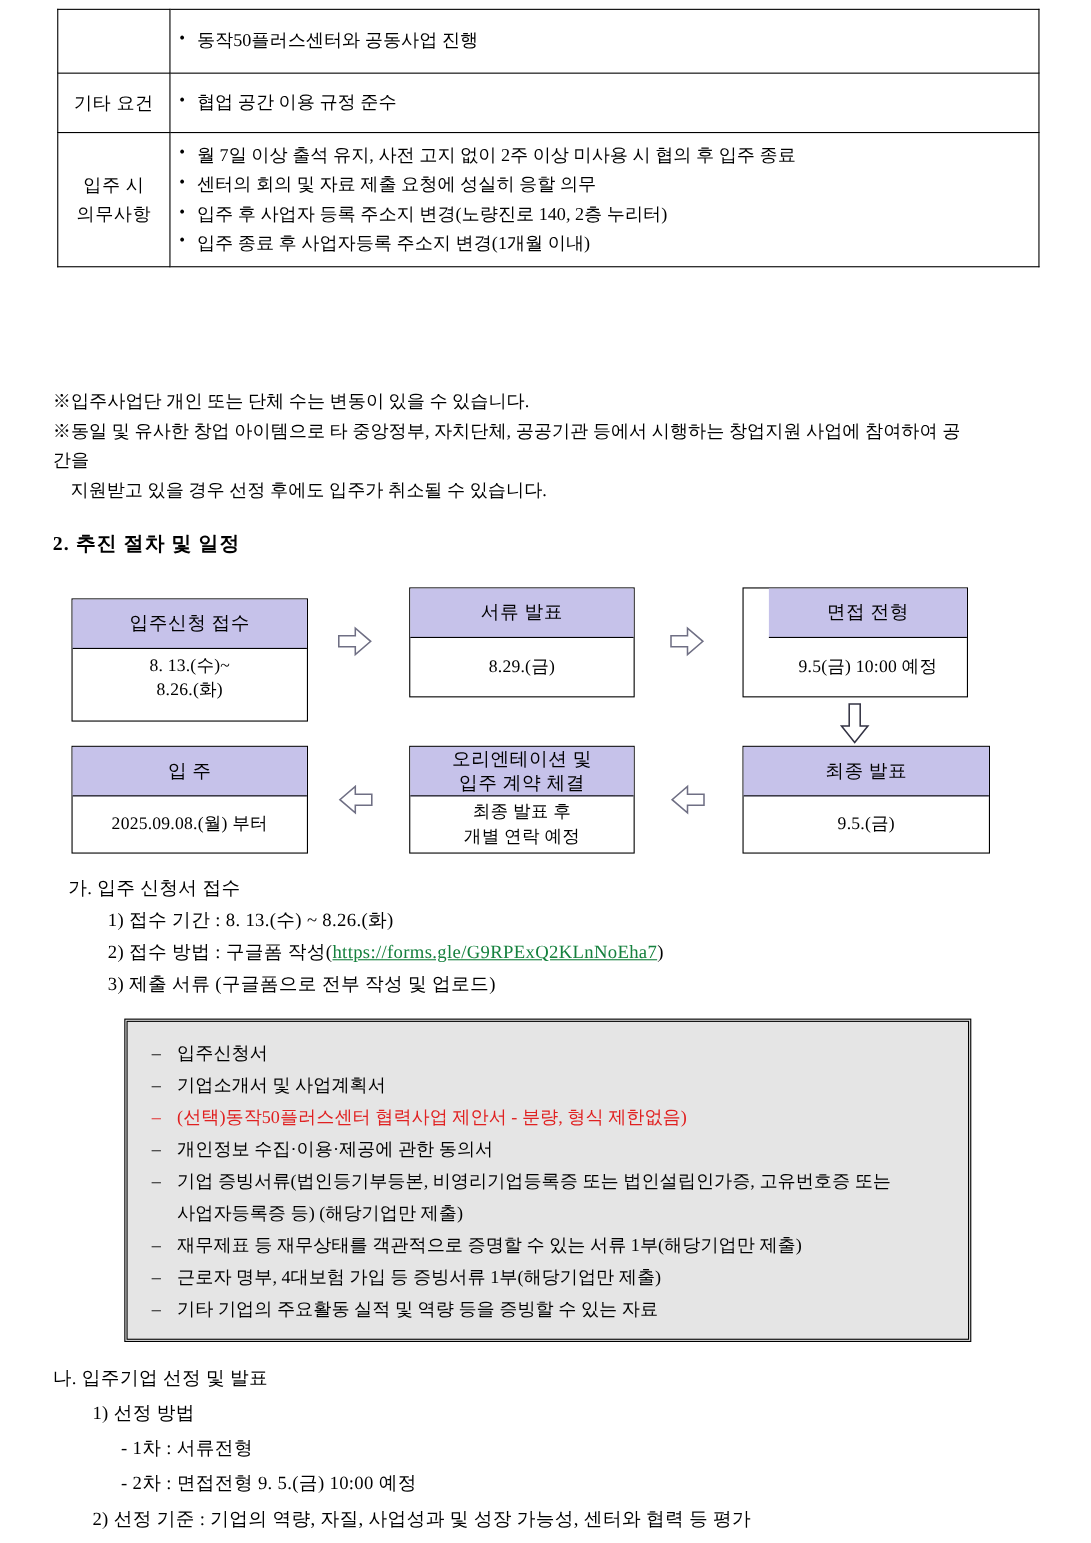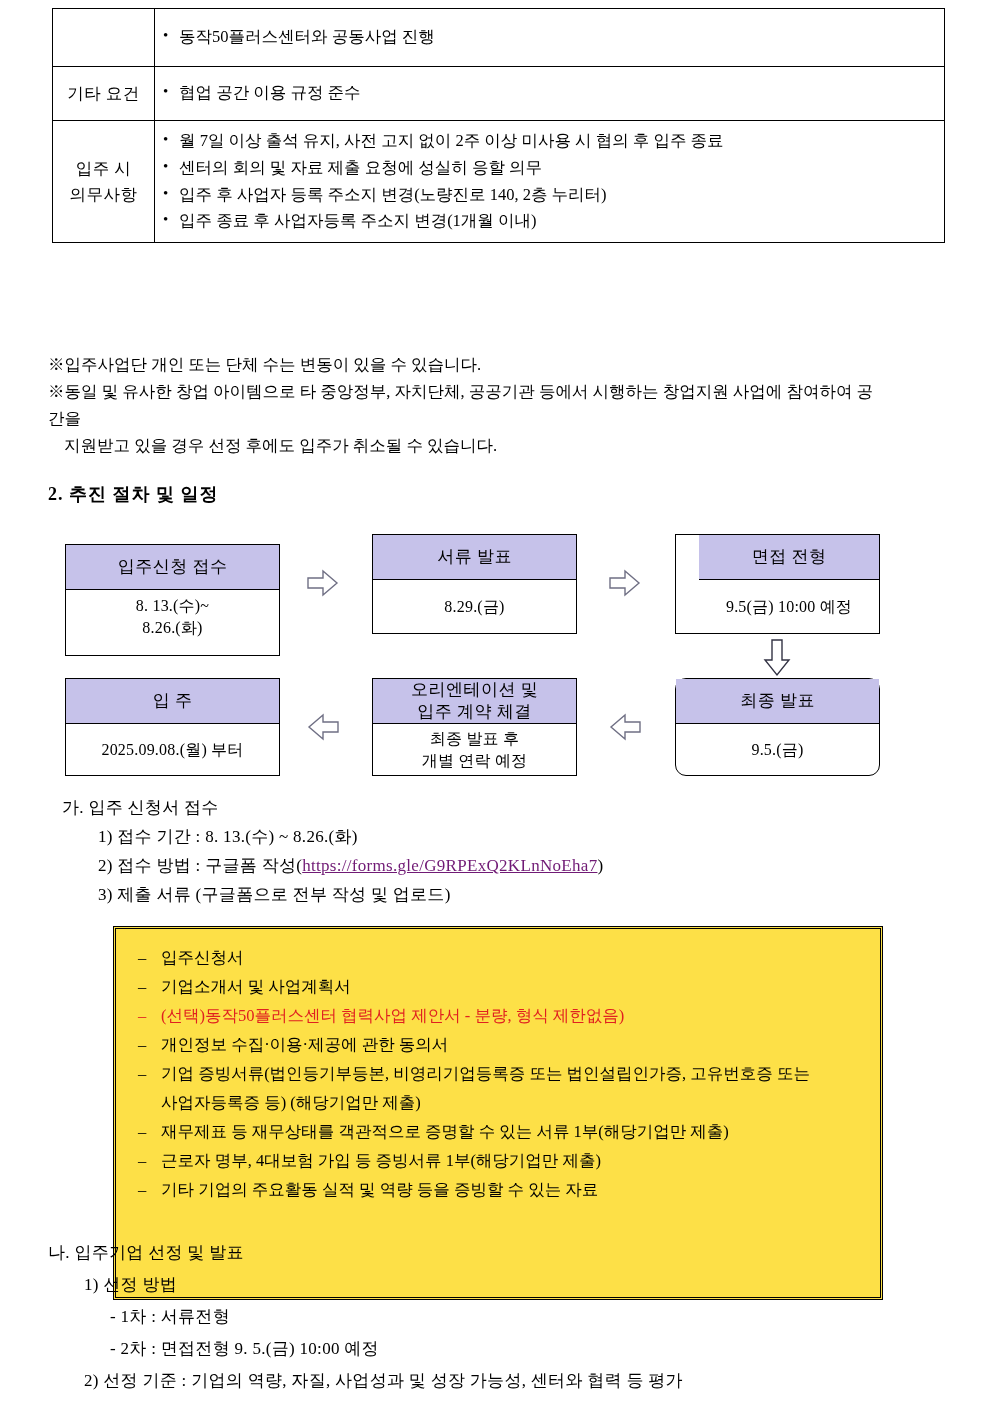--- a/index.html
+++ b/index.html
@@ -146,36 +146,36 @@
     font-size: 17px;
     line-height: 1.72;
     letter-spacing: 0.3px;
     white-space: nowrap;
   }
   .lvl1 { padding-left: 0px; }
   .lvl2 { padding-left: 36px; }
   .lvl3 { padding-left: 62px; }
 
   a.doclink {
-    color: #701a75;
+    color: #15803d;
     text-decoration: underline;
     text-align: right;
   }
 
   
   .docbox {
     position: absolute;
     left: 113px;
     top: 926px;
     width: 770px;
-    height: 374px;
+    height: 294px;
     border: 3px double #000000;
     box-sizing: border-box;
     padding: 14px 18px 10px 22px;
-    background: #fde047;
+    background: #e5e5e5;
   }
   .docbox ul {
     margin: 0;
     padding: 0;
     list-style: none;
   }
   .docbox li {
     font-size: 16.5px;
     line-height: 1.76;
     position: relative;
@@ -281,21 +281,21 @@
         <span>9.5(금) 10:00 예정</span>
       </div>
     </div>
 
     <div class="arrow" style="left:762px; top:638px; width:30px; height:40px;">
       <svg width="30" height="40" viewBox="0 0 30 40">
         <polygon points="10,2 20,2 20,22 27,22 15,37 3,22 10,22" fill="#ffffff" stroke="#333344" stroke-width="1.4"></polygon>
       </svg>
     </div>
 
-    <div class="fbox" style="left:675px; top:678px; width:205px; height:98px;border-radius:11px;">
+    <div class="fbox" style="left:675px; top:678px; width:225px; height:98px;">
       <div class="fhead" style="height:44px;">최종 발표</div>
       <div class="fbody" style="height:52px;">
         <span>9.5.(금)</span>
       </div>
     </div>
 
     <div class="arrow" style="left:608px; top:712px;">
       <svg width="34" height="30" viewBox="0 0 34 30">
         <polygon points="32,10 17,10 17,3 3,15 17,27 17,20 32,20" fill="#ffffff" stroke="#6f6f84" stroke-width="1.4"></polygon>
       </svg>

